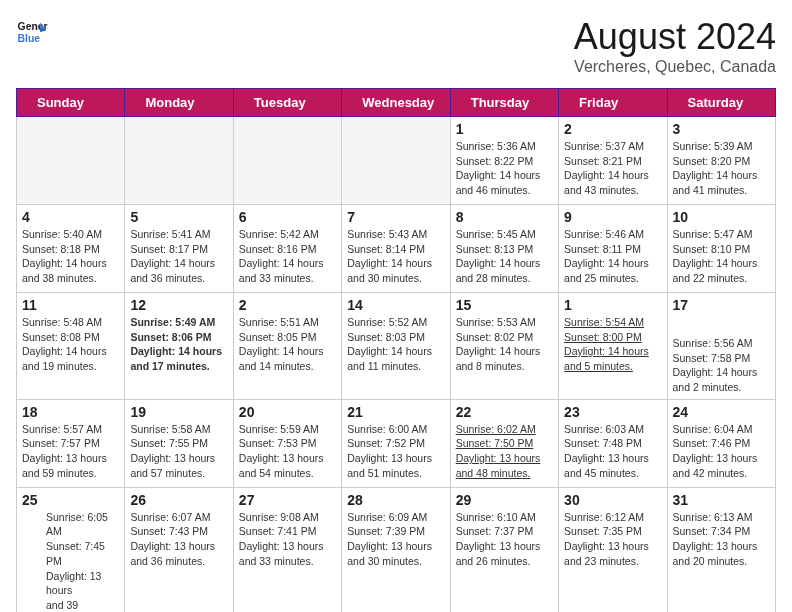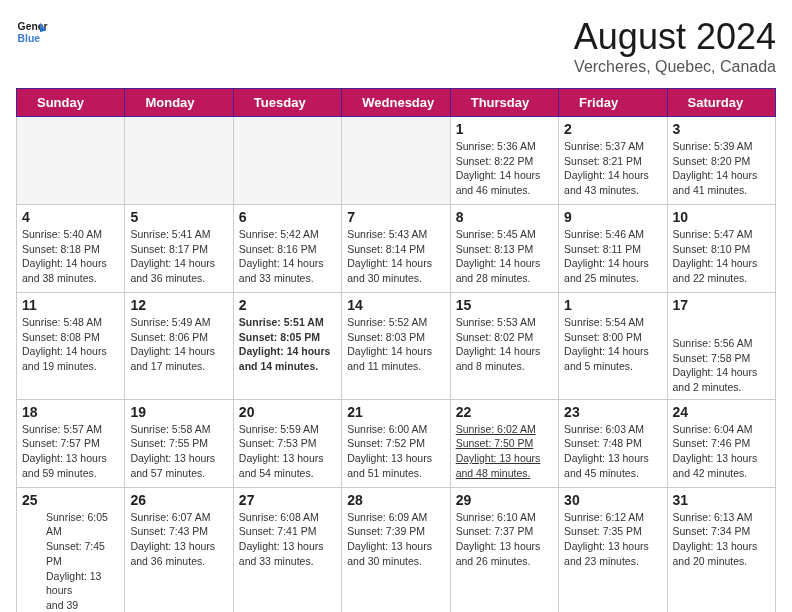--- a/index.html
+++ b/index.html
@@ -186,49 +186,49 @@
       <tr>
         <td>
           <div class="day-number">11</div>
           <div class="day-info" style="white-space: pre-line;">Sunrise: 5:48 AM
 Sunset: 8:08 PM
 Daylight: 14 hours
 and 19 minutes.</div>
         </td>
         <td>
           <div class="day-number">12</div>
-          <div class="day-info" style="white-space: pre-line;">Sunrise: 5:49 AM
+          <div class="day-info" style="white-space: pre-line; font-weight: bold;">Sunrise: 5:49 AM
 Sunset: 8:06 PM
 Daylight: 14 hours
 and 17 minutes.</div>
         </td>
         <td>
           <div class="day-number">2</div>
-          <div class="day-info" style="white-space: pre-line; font-weight: bold;">Sunrise: 5:51 AM
+          <div class="day-info" style="white-space: pre-line;">Sunrise: 5:51 AM
 Sunset: 8:05 PM
 Daylight: 14 hours
 and 14 minutes.</div>
         </td>
         <td>
           <div class="day-number">14</div>
           <div class="day-info" style="white-space: pre-line;">Sunrise: 5:52 AM
 Sunset: 8:03 PM
 Daylight: 14 hours
 and 11 minutes.</div>
         </td>
         <td>
           <div class="day-number">15</div>
           <div class="day-info" style="white-space: pre-line;">Sunrise: 5:53 AM
 Sunset: 8:02 PM
 Daylight: 14 hours
 and 8 minutes.</div>
         </td>
         <td>
           <div class="day-number">1</div>
-          <div class="day-info" style="white-space: pre-line;">Sunrise: 5:54 AM
+          <div class="day-info" style="white-space: pre-line; text-decoration: underline;">Sunrise: 5:54 AM
 Sunset: 8:00 PM
 Daylight: 14 hours
 and 5 minutes.</div>
         </td>
         <td>
           <div class="day-number">17</div>
           <div class="day-info" style="white-space: pre-line; margin-top: 23px;">Sunrise: 5:56 AM
 Sunset: 7:58 PM
 Daylight: 14 hours
 and 2 minutes.</div>
@@ -295,21 +295,21 @@
         </td>
         <td>
           <div class="day-number">26</div>
           <div class="day-info" style="white-space: pre-line;">Sunrise: 6:07 AM
 Sunset: 7:43 PM
 Daylight: 13 hours
 and 36 minutes.</div>
         </td>
         <td>
           <div class="day-number">27</div>
-          <div class="day-info" style="white-space: pre-line;">Sunrise: 6:08 AM
+          <div class="day-info" style="white-space: pre-line;">Sunrise: 9:08 AM
 Sunset: 7:41 PM
 Daylight: 13 hours
 and 33 minutes.</div>
         </td>
         <td>
           <div class="day-number">28</div>
           <div class="day-info" style="white-space: pre-line;">Sunrise: 6:09 AM
 Sunset: 7:39 PM
 Daylight: 13 hours
 and 30 minutes.</div>

